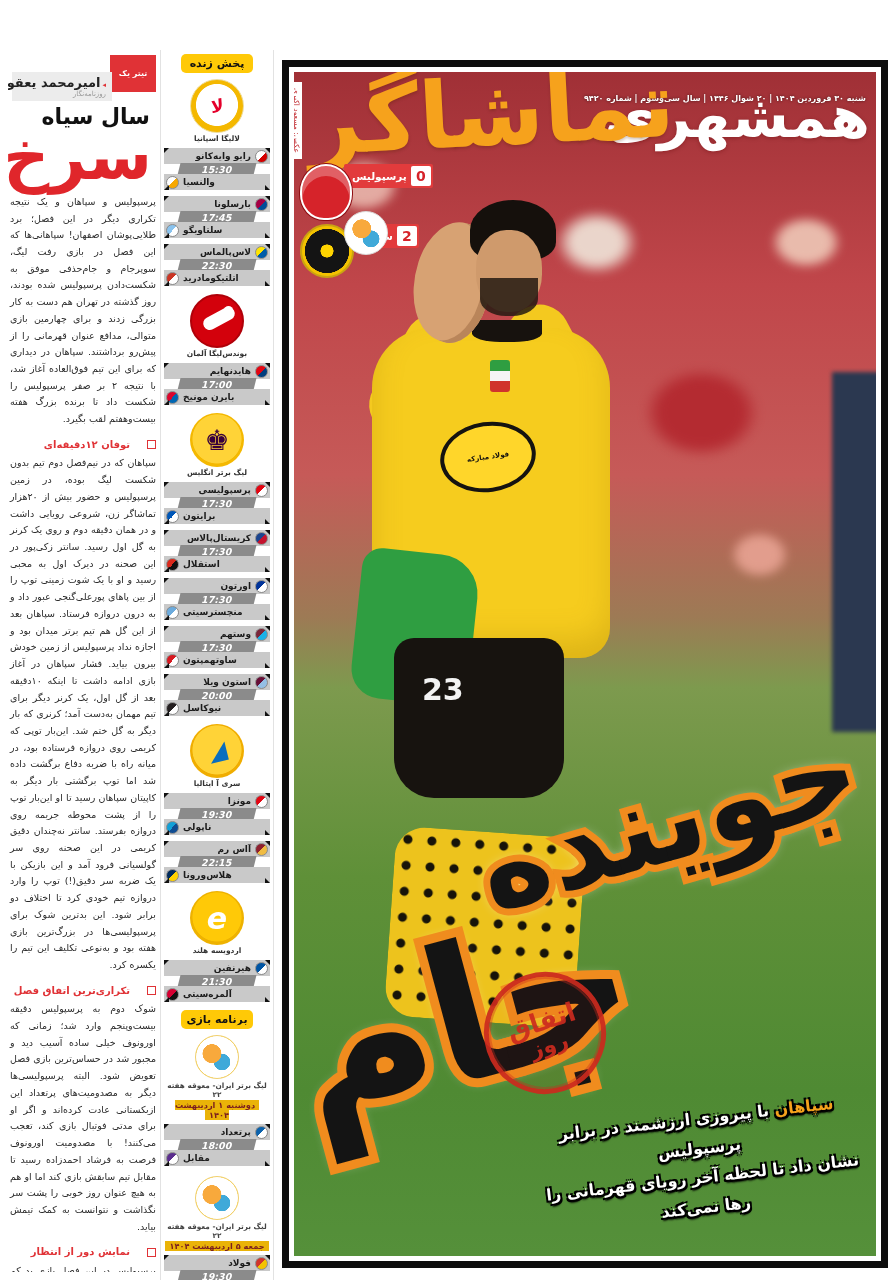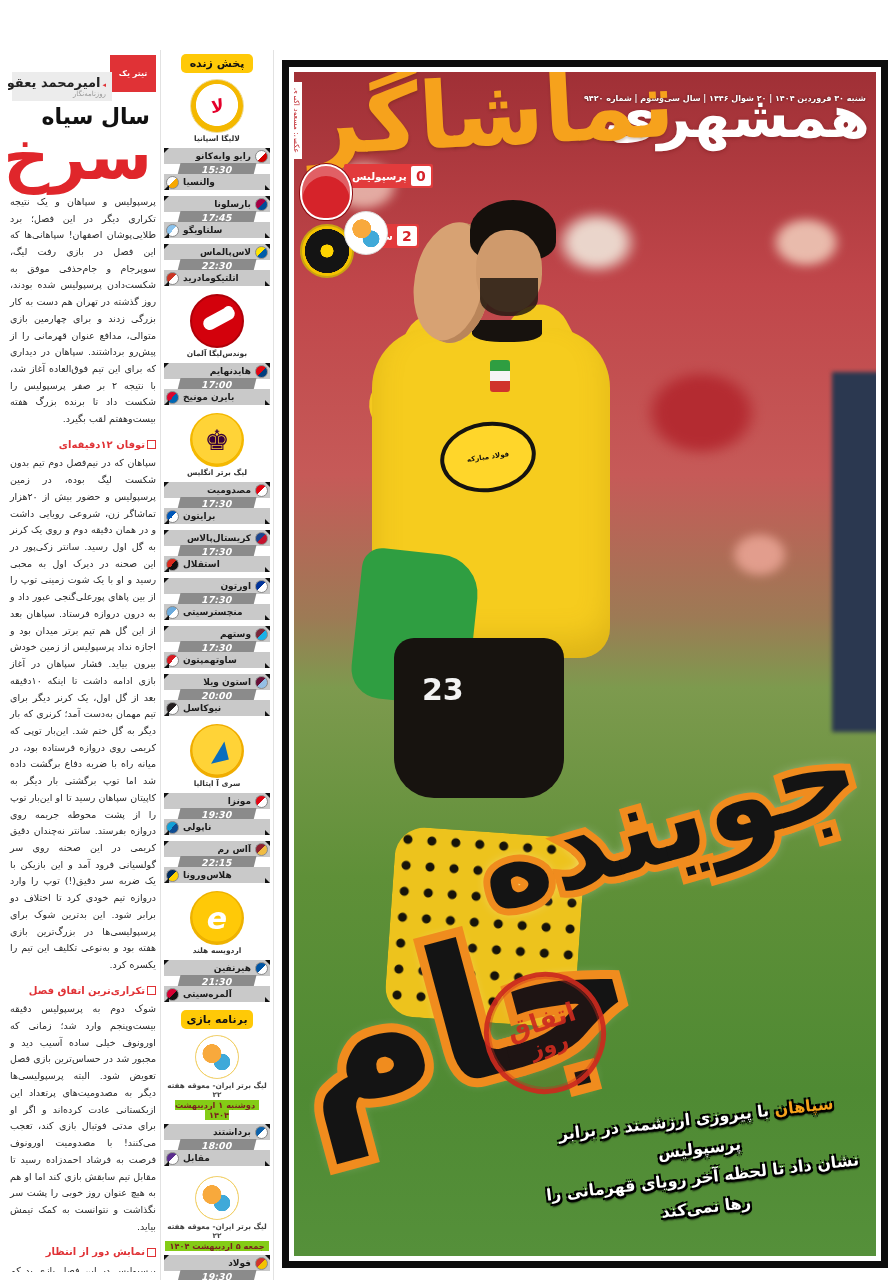--- a/index.html
+++ b/index.html
@@ -15,21 +15,21 @@
   .author-bar { position:absolute; top:20px; right:44px; left:4px; background:#ececec;
     padding:3px 6px 3px 4px; text-align:right; }
   .author-name { font-size:13px; font-weight:bold; color:#222; white-space:nowrap; }
   .author-name::before { content:"◂"; color:#e03236; font-size:7px; margin-left:2px; }
   .author-role { font-size:7px; color:#999; }
   .hl-top { font-size:22px; font-weight:900; color:#111; text-align:right; padding-right:6px; letter-spacing:-1px; }
   .hl-main { font-size:64px; font-weight:900; color:#e0262b; text-align:right; padding-right:4px;
     line-height:0.95; margin:-2px 0 6px; letter-spacing:-2px; }
   .article { font-size:9.5px; line-height:1.76; text-align:justify; color:#2a2a2a; padding-left:2px; }
   .article p { margin-bottom:4px; }
-  .sec-head { color:#e03236; font-weight:bold; font-size:10px; margin:8px 0 2px; display:flex; align-items:center; gap:2px; }
+  .sec-head { color:#e03236; font-weight:bold; font-size:10px; margin:8px 0 2px; display:flex; align-items:center; gap:17px; }
   .sec-sq { width:9px; height:9px; border:1.5px solid #e03236; flex:0 0 auto; display:flex;
     align-items:center; justify-content:center; font-size:5.5px; color:#e03236; }
 
   
   .col-mid { position:absolute; left:160px; top:50px; width:114px; height:1230px;
     border-left:1px solid #e2e2e2; border-right:1px solid #e2e2e2; padding:0 3px; overflow:hidden; }
   .badge-yellow { position:relative; background:#ffc907; border-radius:5px; margin:4px auto 6px;
     width:72px; text-align:center; font-size:11px; font-weight:900; color:#111; padding:3px 2px; }
   .badge-yellow::after { content:""; position:absolute; bottom:-6px; right:14px;
     border:6px solid transparent; border-top-color:#ffc907; border-left-width:1px; }
@@ -66,21 +66,21 @@
   .time-band { height:12px; width:72%; margin:-1px auto -1px; background:#8b8b8b; color:#fff;
     display:flex; align-items:center; justify-content:center; font-size:9.5px; font-weight:bold;
     transform:skewX(-14deg); direction:ltr; }
   .fixture { margin-bottom:10px; }
   .irl-logo { width:44px; height:44px; border-radius:50%; margin:2px auto 2px; border:1px solid #f0d070;
     background:radial-gradient(circle at 38% 42%, #f8a93c 0 26%, transparent 27%),
                radial-gradient(circle at 62% 62%, #3fa9d9 0 22%, transparent 23%),
                radial-gradient(circle at 50% 50%, #fff 0 70%, #ffd337 71%); }
   .fx-line { text-align:center; font-size:7.3px; font-weight:bold; color:#444; }
   .fx-date { text-align:center; font-size:8.2px; font-weight:900; color:#7a1f1f; margin:1px 0 4px; }
-  .fx-date span { background:#84cc16; padding:0 4px; }
+  .fx-date span { background:#eab308; padding:0 4px; }
 
   
   .photo-panel { position:absolute; left:282px; top:60px; width:606px; height:1208px;
     border:7px solid #0d0d0d; background:#fff; padding:5px; }
   .photo { position:relative; width:100%; height:100%; overflow:hidden;
     background:linear-gradient(180deg, #a03036 0%, #c0464a 18%, #c65a58 34%, #9d7a55 46%,
       #7d9a4e 52%, #5f9038 68%, #4f8a33 86%, #55903a 100%); }
   .crowd { position:absolute; inset:0 0 52% 0; filter:blur(4px); opacity:.9;
     background:
       radial-gradient(60px 45px at 12% 20%, #e9b7ad 0 40%, transparent 60%),
@@ -274,21 +274,21 @@
           </div>
         </div>
         <div class="league">
           <div class="lg-circle premier-logo">
             <span>♚</span>
           </div>
           <div class="lg-name">لیگ برتر انگلیس</div>
           <div class="match">
             <div class="bar home">
               <span class="crest" style="background: linear-gradient(135deg, rgb(227, 6, 19) 50%, rgb(255, 255, 255) 50%);"></span>
-              <span class="tname">مصدومیت</span>
+              <span class="tname">پرسپولیسی</span>
             </div>
             <div class="time-band">17:30</div>
             <div class="bar away">
               <span class="crest" style="background: linear-gradient(135deg, rgb(0, 87, 184) 50%, rgb(255, 255, 255) 50%);"></span>
               <span class="tname">برایتون</span>
             </div>
           </div>
           <div class="match">
             <div class="bar home">
               <span class="crest" style="background: linear-gradient(135deg, rgb(27, 69, 143) 50%, rgb(196, 18, 46) 50%);"></span>
@@ -382,21 +382,21 @@
       </div>
     <div class="badge-yellow">برنامه بازی</div>
     <div id="iran-fixtures">
         <div class="fixture">
           <div class="irl-logo"></div>
           <div class="fx-line">لیگ برتر ایران- معوقه هفته ۲۲</div>
           <div class="fx-date"><span>دوشنبه ۱ اردیبهشت ۱۴۰۴</span></div>
           <div class="match">
             <div class="bar home">
               <span class="crest" style="background: linear-gradient(135deg, rgb(11, 98, 172) 50%, rgb(255, 255, 255) 50%);"></span>
-              <span class="tname">برداشتند</span>
+              <span class="tname">پرتعداد</span>
             </div>
             <div class="time-band">18:00</div>
             <div class="bar away">
               <span class="crest" style="background: linear-gradient(135deg, rgb(91, 45, 142) 50%, rgb(255, 255, 255) 50%);"></span>
               <span class="tname">مقابل</span>
             </div>
           </div>
         </div>
         <div class="fixture">
           <div class="irl-logo"></div>

